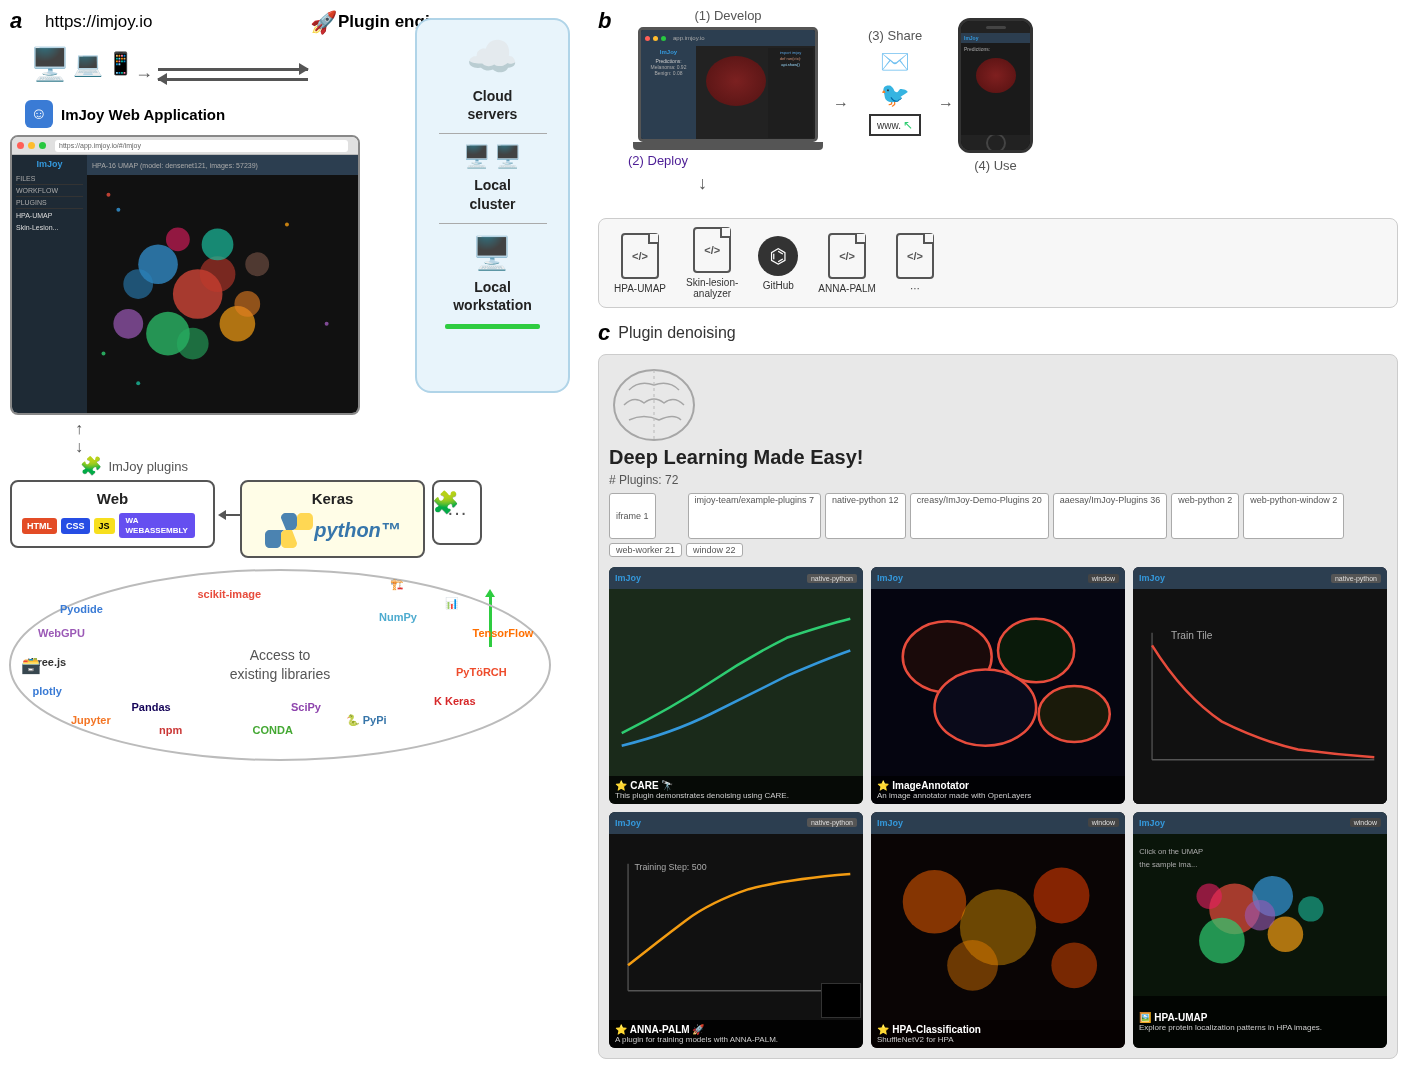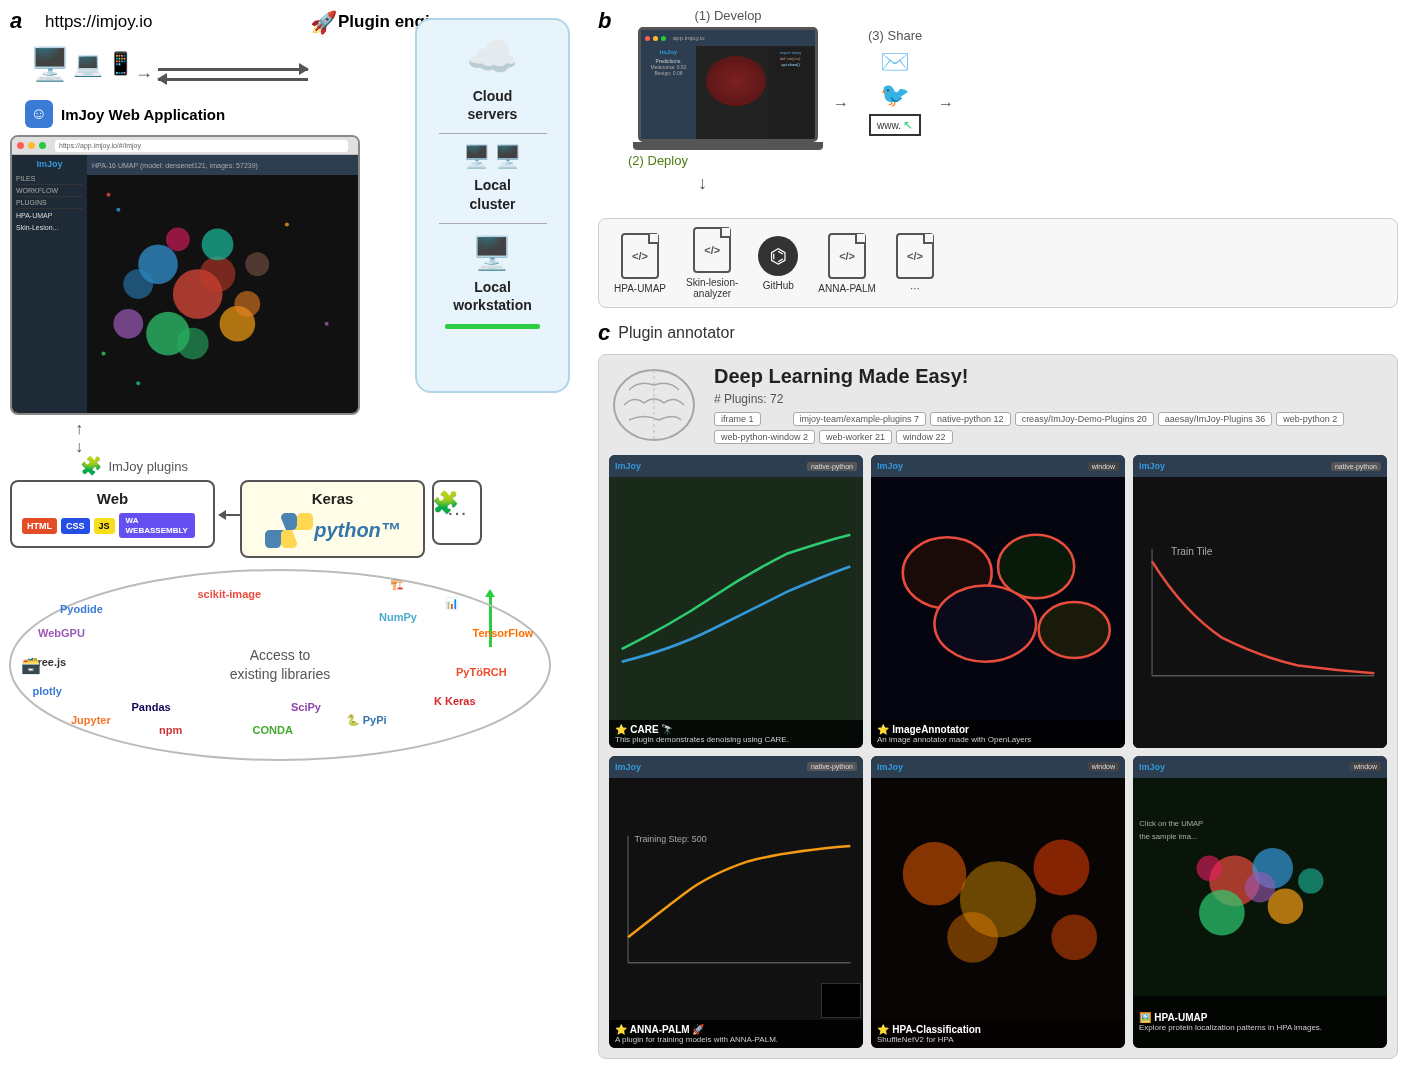--- a/index.html
+++ b/index.html
@@ -245,37 +245,58 @@
                 <div style="color:#ce9178; font-size:4px; line-height:1.5;">def run(ctx):</div>
                 <div style="color:#9cdcfe; font-size:4px; line-height:1.5;">  api.show()</div>
               </div>
             </div>
           </div>
         </div>
         <div style="width:190px; height:8px; background:#555; border-radius:0 0 4px 4px; margin:0 auto;"></div>
       </div>
     </div>
 
-    <div style="position:absolute; top:145px; left:30px; font-size:13px; color:#4d7c0f;">(2) Deploy</div>
+    <div style="position:absolute; top:145px; left:30px; font-size:13px; color:#4c1d95;">(2) Deploy</div>
 
     <div style="position:absolute; top:165px; left:100px; color:#555; font-size:18px;">↓</div>
 
     <div style="position:absolute; top:20px; left:270px; display:flex; flex-direction:column; align-items:center; gap:5px;">
       <div style="font-size:13px; color:#555;">(3) Share</div>
 
       <div style="display:flex; flex-direction:column; gap:5px; align-items:center;">
         <span style="font-size:24px;">✉️</span>
         <span style="font-size:24px; color:#1da1f2;">🐦</span>
         <div style="border:2px solid #333; padding:2px 6px; font-size:10px; color:#333; display:flex; align-items:center; gap:2px;">
           <span>www.</span>
           <span style="color:#2ecc71; font-size:12px;">↖</span>
         </div>
       </div>
     </div>
 
+    <div style="position:absolute; top:10px; left:360px; display:flex; flex-direction:column; align-items:center; gap:5px;">
+
+      <div style="width:75px; height:135px; border:3px solid #333; border-radius:12px; background:#111; overflow:hidden; position:relative;">
+        <div style="height:12px; background:#222; display:flex; align-items:center; justify-content:center;">
+          <div style="width:20px; height:3px; background:#444; border-radius:2px;"></div>
+        </div>
+
+        <div style="height:calc(100% - 12px - 15px); background:#1a1a1a; position:relative; overflow:hidden;">
+          <div style="height:10px; background:#2c3e50; display:flex; align-items:center; padding:0 3px;">
+            <span style="color:#3498db; font-size:5px; font-weight:bold;">ImJoy</span>
+          </div>
+          <div style="padding:3px; color:#aaa; font-size:5px;">Predictions:</div>
+
+          <div style="margin:3px auto; width:40px; height:35px; background:radial-gradient(ellipse, #8b2020, #5a1010); border-radius:50%; opacity:0.9;"></div>
+        </div>
+        <div style="height:15px; background:#222; display:flex; align-items:center; justify-content:center;">
+          <div style="width:20px; height:20px; border:2px solid #444; border-radius:50%;"></div>
+        </div>
+      </div>
+      <div style="font-size:13px; color:#555;">(4) Use</div>
+    </div>
 
     <div style="position:absolute; top:85px; left:235px; color:#555; font-size:16px;">→</div>
 
     <div style="position:absolute; top:85px; left:340px; color:#555; font-size:16px;">→</div>
 
     <div style="position:absolute; bottom:0; left:0; right:0; height:90px; border:1.5px solid #ccc; border-radius:8px; display:flex; align-items:center; padding:0 15px; gap:20px; background:#f7f7f7;">
 
       <div style="display:flex; flex-direction:column; align-items:center; gap:4px;">
         <div style="width:38px; height:46px; border:2px solid #555; border-radius:4px; position:relative; display:flex; align-items:center; justify-content:center;">
           <span style="font-size:11px; font-weight:bold; color:#555;">&lt;/&gt;</span>
@@ -310,46 +331,46 @@
           <span style="font-size:11px; font-weight:bold; color:#555;">&lt;/&gt;</span>
           <div style="position:absolute; top:-1px; right:-1px; width:10px; height:10px; background:#f7f7f7; border-left:2px solid #555; border-bottom:2px solid #555;"></div>
         </div>
         <span style="font-size:10px; color:#333;">···</span>
       </div>
     </div>
   </div>
 
   <div style="display:flex; align-items:center; gap:8px; margin-top:4px;">
     <span style="font-size:22px; font-weight:bold; font-style:italic;">c</span>
-    <span style="font-size:16px; color:#333;">Plugin annotator</span>
+    <span style="font-size:16px; color:#333;">Plugin denoising</span>
   </div>
 
   <div style="flex:1; border:1.5px solid #ccc; border-radius:8px; overflow:hidden; background:#e8e8e8;">
     <div style="width:100%; height:100%; padding:10px; display:flex; flex-direction:column;">
 
-      <div style="display:flex; align-items:flex-start; gap:15px; margin-bottom:10px;">
+      <div style="display:flex; align-items:flex-start; gap:1px; margin-bottom:10px;flex-direction:column;">
 
         <div style="width:90px; height:80px; opacity:0.5; flex-shrink:0;">
           <svg width="90" height="80" viewBox="0 0 90 80">
 
             <ellipse cx="45" cy="40" rx="40" ry="35" fill="none" stroke="#666" stroke-width="2"></ellipse>
 
             <path d="M20 25 Q30 15 45 20 Q60 15 70 25" fill="none" stroke="#666" stroke-width="1.5"></path>
             <path d="M15 40 Q25 30 35 38 Q45 30 55 38 Q65 30 75 40" fill="none" stroke="#666" stroke-width="1.5"></path>
             <path d="M20 55 Q35 48 50 55 Q65 48 72 55" fill="none" stroke="#666" stroke-width="1.5"></path>
             <line x1="45" y1="5" x2="45" y2="75" stroke="#888" stroke-width="1" stroke-dasharray="3,3"></line>
           </svg>
         </div>
 
         <div style="flex:1;">
           <div style="font-size:20px; font-weight:bold; color:#222; margin-bottom:4px;">Deep Learning Made Easy!</div>
           <div style="font-size:12px; color:#555; margin-bottom:6px;"># Plugins: 72</div>
 
           <div style="display:flex; flex-wrap:wrap; gap:4px;">
-            <span style="background:#fff; border:1px solid #aaa; border-radius:3px; padding:1px 6px; font-size:9px; color:#555;">iframe 1</span>
+            <span style="background:#fff; border:1px solid #aaa; border-radius:3px; padding:17px 6px; font-size:9px; color:#555;">iframe 1</span>
             <span style="background:#fff; border:1px solid #aaa; border-radius:3px; padding:1px 6px; font-size:9px; color:#555;margin-left:28px;">imjoy-team/example-plugins 7</span>
             <span style="background:#fff; border:1px solid #aaa; border-radius:3px; padding:1px 6px; font-size:9px; color:#555;">native-python 12</span>
             <span style="background:#fff; border:1px solid #aaa; border-radius:3px; padding:1px 6px; font-size:9px; color:#555;">creasy/ImJoy-Demo-Plugins 20</span>
             <span style="background:#fff; border:1px solid #aaa; border-radius:3px; padding:1px 6px; font-size:9px; color:#555;">aaesay/ImJoy-Plugins 36</span>
             <span style="background:#fff; border:1px solid #aaa; border-radius:3px; padding:1px 6px; font-size:9px; color:#555;">web-python 2</span>
             <span style="background:#fff; border:1px solid #aaa; border-radius:3px; padding:1px 6px; font-size:9px; color:#555;">web-python-window 2</span>
             <span style="background:#fff; border:1px solid #aaa; border-radius:3px; padding:1px 6px; font-size:9px; color:#555;">web-worker 21</span>
             <span style="background:#fff; border:1px solid #aaa; border-radius:3px; padding:1px 6px; font-size:9px; color:#555;">window 22</span>
           </div>
         </div>

